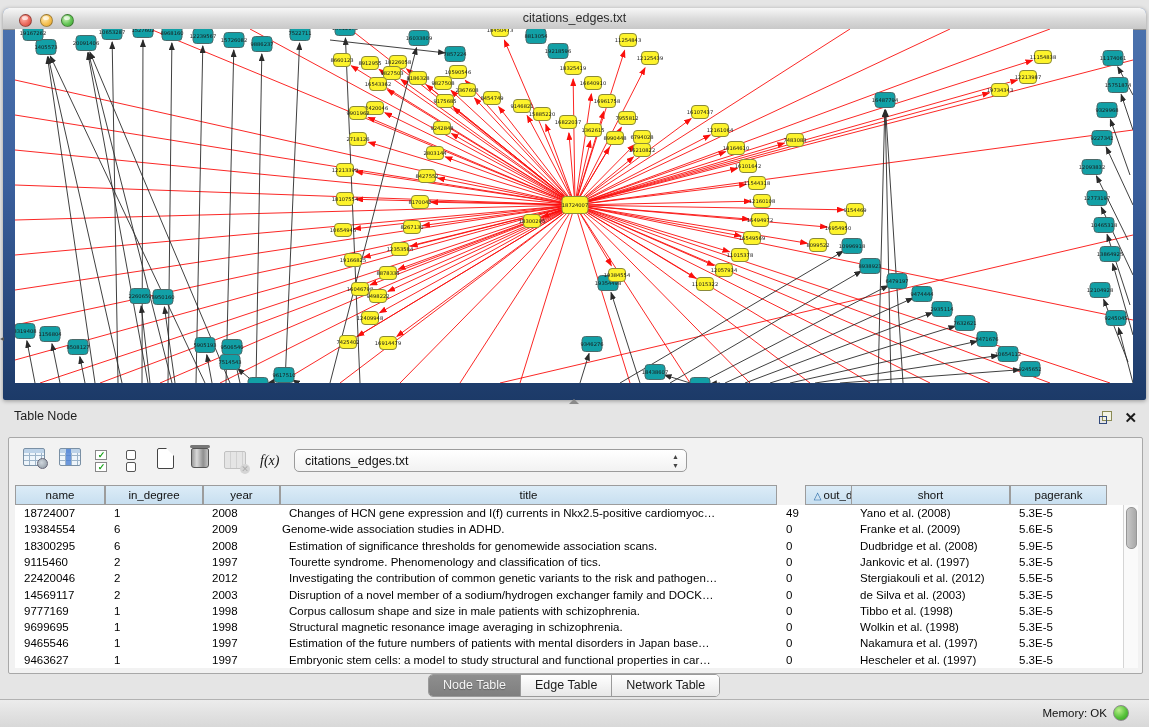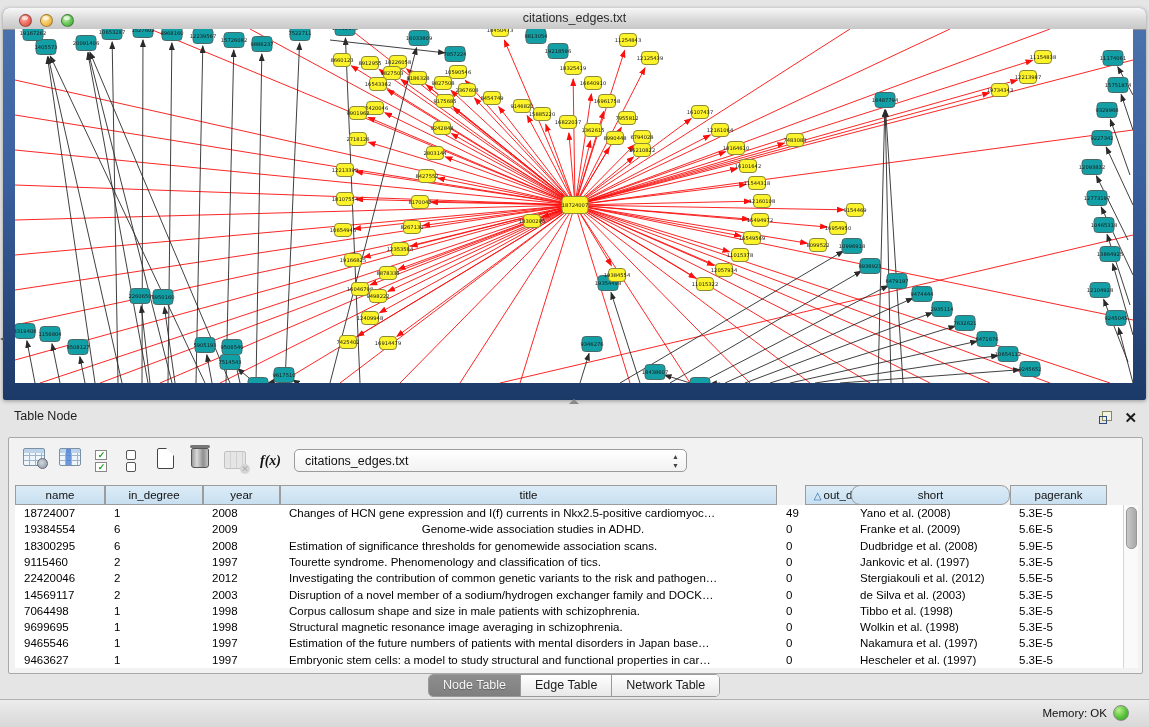--- a/index.html
+++ b/index.html
@@ -38,21 +38,21 @@
   .col-hl{position:absolute;left:6px;top:0;width:5px;height:100%;background:#4a7fd4;opacity:.8;}
   .check-ic{font-size:11px;color:#17a317;line-height:9px;font-weight:bold;letter-spacing:-1px;}
   .check-ic div{border:1px solid #888;background:#fff;width:10px;height:8px;margin-bottom:2px;font-size:9px;color:#17a317;text-align:center;line-height:8px;}
   .rows-ic div{width:8px;height:8px;border:1.5px solid #555;border-radius:2px;background:#fff;margin-bottom:2px;}
   .page-ic{width:15px;height:19px;background:#fff;border:1.5px solid #444;border-radius:2px;position:relative;}
   .page-ic::after{content:"";position:absolute;right:-1px;top:-1px;border:4px solid transparent;border-top-color:#f2f2f2;border-right-color:#f2f2f2;}
   .trash-ic{width:16px;height:18px;background:linear-gradient(90deg,#9a9a9a,#d9d9d9 30%,#8f8f8f 70%,#c2c2c2);border:1px solid #555;border-radius:2px 2px 3px 3px;position:relative;}
   .trash-ic::before{content:"";position:absolute;left:-2px;top:-4px;right:-2px;height:3px;background:#777;border-radius:2px;}
   .deltab-ic{width:20px;height:16px;border:1px solid #b5b5b5;background:repeating-linear-gradient(90deg,transparent 0 5px,#c9c9c9 5px 6px),#e3e3e3;position:relative;border-radius:2px;opacity:.8;}
   .deltab-ic::after{content:"✕";position:absolute;right:-5px;bottom:-6px;font-size:9px;color:#9c9c9c;background:#cfcfcf;border-radius:50%;width:10px;height:10px;line-height:10px;text-align:center;}
-  .fx-ic{font-size:14px;font-family:"Liberation Serif",serif;font-style:italic;font-weight:bold;color:#111;}
+  .fx-ic{font-size:14px;font-family:"Liberation Serif",serif;font-style:italic;font-weight:normal;color:#111;}
   .net-dropdown{position:absolute;left:285px;top:11px;width:393px;height:23px;background:linear-gradient(#ffffff,#f2f2f2);
     border:1px solid #9b9b9b;border-radius:5px;font-size:12.5px;color:#111;line-height:22px;padding-left:10px;box-sizing:border-box;}
   .dd-arrows{position:absolute;right:7px;top:2px;font-size:7px;color:#444;line-height:9px;text-align:center;}
   
   .thead-cell{position:absolute;top:47px;height:20px;background:linear-gradient(#dcecf7,#c8dff0);border:1px solid #9c9c9c;
     box-sizing:border-box;font-size:11.5px;color:#111;text-align:center;line-height:18px;overflow:hidden;white-space:nowrap;}
   .sort-tri{color:#2c6ca8;font-size:10px;margin-right:2px;}
   .tbody{position:absolute;left:6px;top:67px;width:1117px;height:163px;background:#fff;overflow:hidden;}
   .trow{position:absolute;left:0;width:100%;height:16px;}
   .tcell{position:absolute;top:0;height:16px;font-size:11.5px;color:#000;line-height:16px;white-space:nowrap;overflow:hidden;text-overflow:clip;padding-left:9px;box-sizing:border-box;}
@@ -753,38 +753,38 @@
     <span>citations_edges.txt</span>
     <span class="dd-arrows">▲<br>▼</span>
   </div>
 
   <div id="thead">
       <div class="thead-cell" style="left: 6px; width: 90px;">name</div>
       <div class="thead-cell" style="left: 96px; width: 98px;">in_degree</div>
       <div class="thead-cell" style="left: 194px; width: 77px;">year</div>
       <div class="thead-cell" style="left: 271px; width: 497px;">title</div>
       <div class="thead-cell" style="left: 768px; width: 74px; margin-left: 28px;"><span class="sort-tri">△</span>out_de…</div>
-      <div class="thead-cell" style="left: 842px; width: 159px; border-radius: 9px;">short</div>
+      <div class="thead-cell" style="left: 842px; width: 159px;">short</div>
       <div class="thead-cell" style="left: 1001px; width: 97px;">pagerank</div>
     </div>
   <div class="tbody" id="tbody">
       <div class="trow" style="top: 0px;">
         <div class="tcell" style="left: 0px; width: 90px;">18724007</div>
         <div class="tcell" style="left: 90px; width: 98px;">1</div>
         <div class="tcell" style="left: 188px; width: 77px;">2008</div>
         <div class="tcell" style="left: 265px; width: 497px;">Changes of HCN gene expression and I(f) currents in Nkx2.5-positive cardiomyoc…</div>
         <div class="tcell" style="left: 762px; width: 74px;">49</div>
         <div class="tcell" style="left: 836px; width: 159px;">Yano et al. (2008)</div>
         <div class="tcell" style="left: 995px; width: 97px;">5.3E-5</div>
       </div>
       <div class="trow" style="top: 16.3px;">
         <div class="tcell" style="left: 0px; width: 90px;">19384554</div>
         <div class="tcell" style="left: 90px; width: 98px;">6</div>
         <div class="tcell" style="left: 188px; width: 77px;">2009</div>
-        <div class="tcell" style="left: 265px; width: 497px; text-align: center;">Genome-wide association studies in ADHD.</div>
+        <div class="tcell" style="left: 258px; width: 497px;">Genome-wide association studies in ADHD.</div>
         <div class="tcell" style="left: 762px; width: 74px;">0</div>
         <div class="tcell" style="left: 836px; width: 159px;">Franke et al. (2009)</div>
         <div class="tcell" style="left: 995px; width: 97px;">5.6E-5</div>
       </div>
       <div class="trow" style="top: 32.6px;">
         <div class="tcell" style="left: 0px; width: 90px;">18300295</div>
         <div class="tcell" style="left: 90px; width: 98px;">6</div>
         <div class="tcell" style="left: 188px; width: 77px;">2008</div>
         <div class="tcell" style="left: 265px; width: 497px;">Estimation of significance thresholds for genomewide association scans.</div>
         <div class="tcell" style="left: 762px; width: 74px;">0</div>
@@ -812,21 +812,21 @@
       <div class="trow" style="top: 81.5px;">
         <div class="tcell" style="left: 0px; width: 90px;">14569117</div>
         <div class="tcell" style="left: 90px; width: 98px;">2</div>
         <div class="tcell" style="left: 188px; width: 77px;">2003</div>
         <div class="tcell" style="left: 265px; width: 497px;">Disruption of a novel member of a sodium/hydrogen exchanger family and DOCK…</div>
         <div class="tcell" style="left: 762px; width: 74px;">0</div>
         <div class="tcell" style="left: 836px; width: 159px;">de Silva et al. (2003)</div>
         <div class="tcell" style="left: 995px; width: 97px;">5.3E-5</div>
       </div>
       <div class="trow" style="top: 97.8px;">
-        <div class="tcell" style="left: 0px; width: 90px;">7064498</div>
+        <div class="tcell" style="left: 0px; width: 90px;">9777169</div>
         <div class="tcell" style="left: 90px; width: 98px;">1</div>
         <div class="tcell" style="left: 188px; width: 77px;">1998</div>
         <div class="tcell" style="left: 265px; width: 497px;">Corpus callosum shape and size in male patients with schizophrenia.</div>
         <div class="tcell" style="left: 762px; width: 74px;">0</div>
         <div class="tcell" style="left: 836px; width: 159px;">Tibbo et al. (1998)</div>
         <div class="tcell" style="left: 995px; width: 97px;">5.3E-5</div>
       </div>
       <div class="trow" style="top: 114.1px;">
         <div class="tcell" style="left: 0px; width: 90px;">9699695</div>
         <div class="tcell" style="left: 90px; width: 98px;">1</div>

